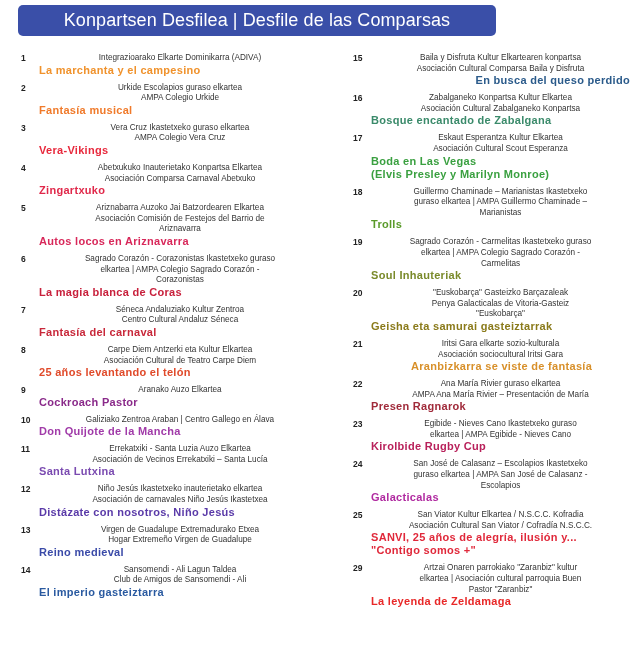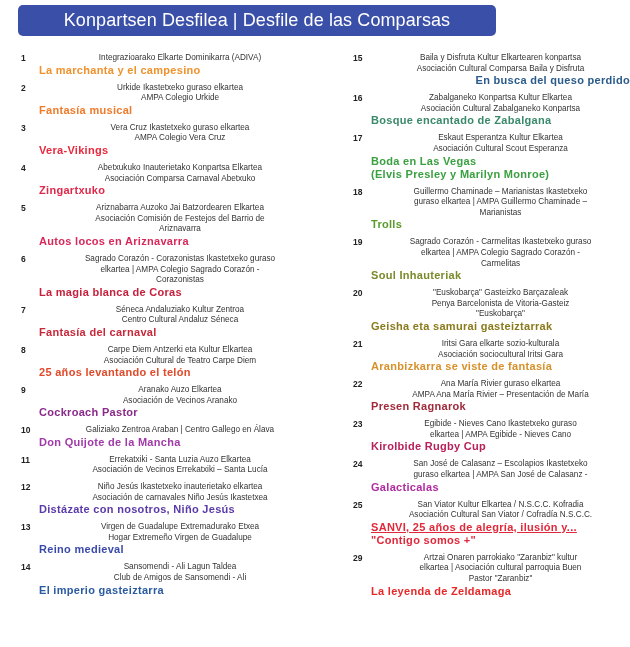--- a/index.html
+++ b/index.html
@@ -39,21 +39,21 @@
     <div class="entry">
       <div class="num">1</div>
       <div class="body">
         <div class="line">Integrazioarako Elkarte Dominikarra (ADIVA)</div>
         <div class="title" style="color: rgb(240, 146, 44);">La marchanta y el campesino</div>
       </div>
     </div>
     <div class="entry">
       <div class="num">2</div>
       <div class="body">
-        <div class="line">Urkide Ikastetxeko guraso elkartea</div>
+        <div class="line">Urkide Escolapios guraso elkartea</div>
         <div class="line">AMPA Colegio Urkide</div>
         <div class="title" style="color: rgb(240, 122, 42);">Fantasía musical</div>
       </div>
     </div>
     <div class="entry">
       <div class="num">3</div>
       <div class="body">
         <div class="line">Vera Cruz Ikastetxeko guraso elkartea</div>
         <div class="line">AMPA Colegio Vera Cruz</div>
         <div class="title" style="color: rgb(232, 40, 60);">Vera-Vikings</div>
@@ -98,36 +98,36 @@
       <div class="body">
         <div class="line">Carpe Diem Antzerki eta Kultur Elkartea</div>
         <div class="line">Asociación Cultural de Teatro Carpe Diem</div>
         <div class="title" style="color: rgb(224, 74, 42);">25 años levantando el telón</div>
       </div>
     </div>
     <div class="entry">
       <div class="num">9</div>
       <div class="body">
         <div class="line">Aranako Auzo Elkartea</div>
-        <div class="line">Asociación de Vecinos Aranako</div>
         <div class="title" style="color: rgb(138, 42, 138);">Cockroach Pastor</div>
       </div>
     </div>
     <div class="entry">
       <div class="num">10</div>
       <div class="body">
         <div class="line">Galiziako Zentroa Araban | Centro Gallego en Álava</div>
         <div class="title" style="color: rgb(160, 58, 168);">Don Quijote de la Mancha</div>
       </div>
     </div>
     <div class="entry">
       <div class="num">11</div>
       <div class="body">
         <div class="line">Errekatxiki - Santa Luzia Auzo Elkartea</div>
         <div class="line">Asociación de Vecinos Errekatxiki – Santa Lucía</div>
+        <div class="title" style="color: rgb(122, 74, 176);">Santa Lutxina</div>
       </div>
     </div>
     <div class="entry">
       <div class="num">12</div>
       <div class="body">
         <div class="line">Niño Jesús Ikastetxeko inauterietako elkartea</div>
         <div class="line">Asociación de carnavales Niño Jesús Ikastetxea</div>
         <div class="title" style="color: rgb(90, 58, 168);">Distázate con nosotros, Niño Jesús</div>
       </div>
     </div>
@@ -189,31 +189,31 @@
         <div class="line">Sagrado Corazón - Carmelitas Ikastetxeko guraso</div>
         <div class="line">elkartea | AMPA Colegio Sagrado Corazón -</div>
         <div class="line">Carmelitas</div>
         <div class="title" style="color: rgb(122, 138, 42);">Soul Inhauteriak</div>
       </div>
     </div>
     <div class="entry">
       <div class="num">20</div>
       <div class="body">
         <div class="line">"Euskobarça" Gasteizko Barçazaleak</div>
-        <div class="line">Penya Barcelonista de Vitoria-Gasteiz</div>
+        <div class="line">Penya Galacticalas de Vitoria-Gasteiz</div>
         <div class="line">"Euskobarça"</div>
         <div class="title" style="color: rgb(138, 122, 26);">Geisha eta samurai gasteiztarrak</div>
       </div>
     </div>
     <div class="entry">
       <div class="num">21</div>
       <div class="body">
         <div class="line">Iritsi Gara elkarte sozio-kulturala</div>
         <div class="line">Asociación sociocultural Iritsi Gara</div>
-        <div class="title" style="color: rgb(216, 144, 42);">Aranbizkarra se viste de fantasía</div>
+        <div class="title" style="color: rgb(216, 144, 42); margin-left: 40px;">Aranbizkarra se viste de fantasía</div>
       </div>
     </div>
     <div class="entry">
       <div class="num">22</div>
       <div class="body">
         <div class="line">Ana María Rivier guraso elkartea</div>
         <div class="line">AMPA Ana María Rivier – Presentación de María</div>
         <div class="title" style="color: rgb(160, 42, 58);">Presen Ragnarok</div>
       </div>
     </div>
@@ -223,29 +223,30 @@
         <div class="line">Egibide - Nieves Cano Ikastetxeko guraso</div>
         <div class="line">elkartea | AMPA Egibide - Nieves Cano</div>
         <div class="title" style="color: rgb(184, 32, 90);">Kirolbide Rugby Cup</div>
       </div>
     </div>
     <div class="entry">
       <div class="num">24</div>
       <div class="body">
         <div class="line">San José de Calasanz – Escolapios Ikastetxeko</div>
         <div class="line">guraso elkartea | AMPA San José de Calasanz -</div>
+        <div class="line">Escolapios</div>
         <div class="title" style="color: rgb(176, 42, 160);">Galacticalas</div>
       </div>
     </div>
     <div class="entry">
       <div class="num">25</div>
       <div class="body">
         <div class="line">San Viator Kultur Elkartea / N.S.C.C. Kofradia</div>
         <div class="line">Asociación Cultural San Viator / Cofradía N.S.C.C.</div>
-        <div class="title" style="color: rgb(224, 40, 58); text-decoration: underline;">SANVI, 25 años de alegría, ilusión y...</div>
+        <div class="title" style="color: rgb(224, 40, 58);">SANVI, 25 años de alegría, ilusión y...</div>
         <div class="title" style="color: rgb(224, 40, 58);">"Contigo somos +"</div>
       </div>
     </div>
     <div class="entry">
       <div class="num">29</div>
       <div class="body">
         <div class="line">Artzai Onaren parrokiako "Zaranbiz" kultur</div>
         <div class="line">elkartea | Asociación cultural parroquia Buen</div>
         <div class="line">Pastor "Zaranbiz"</div>
         <div class="title" style="color: rgb(232, 40, 40);">La leyenda de Zeldamaga</div>

